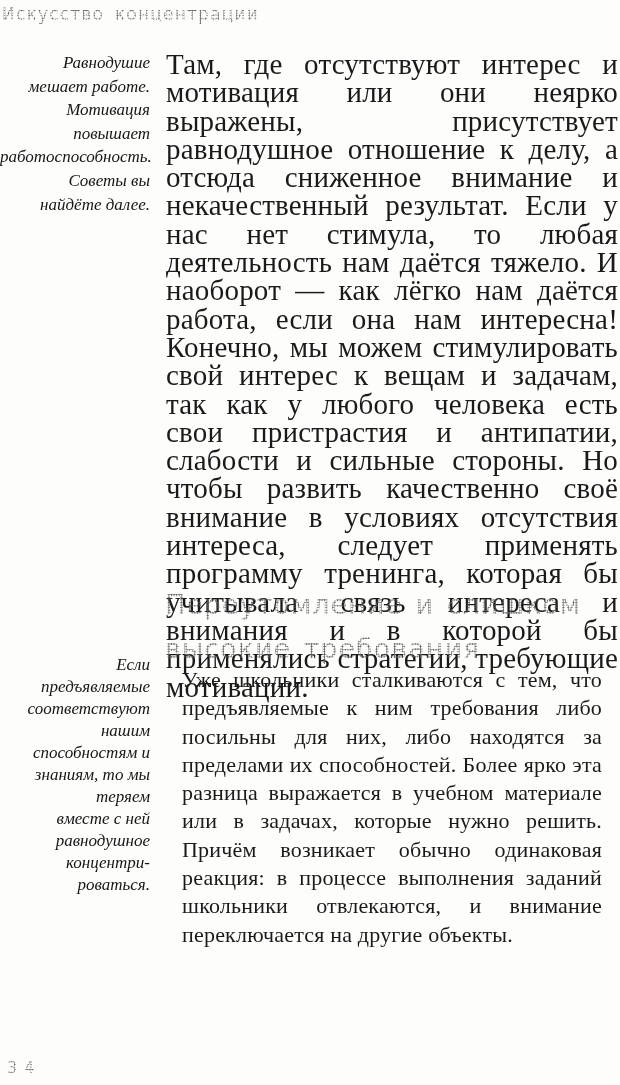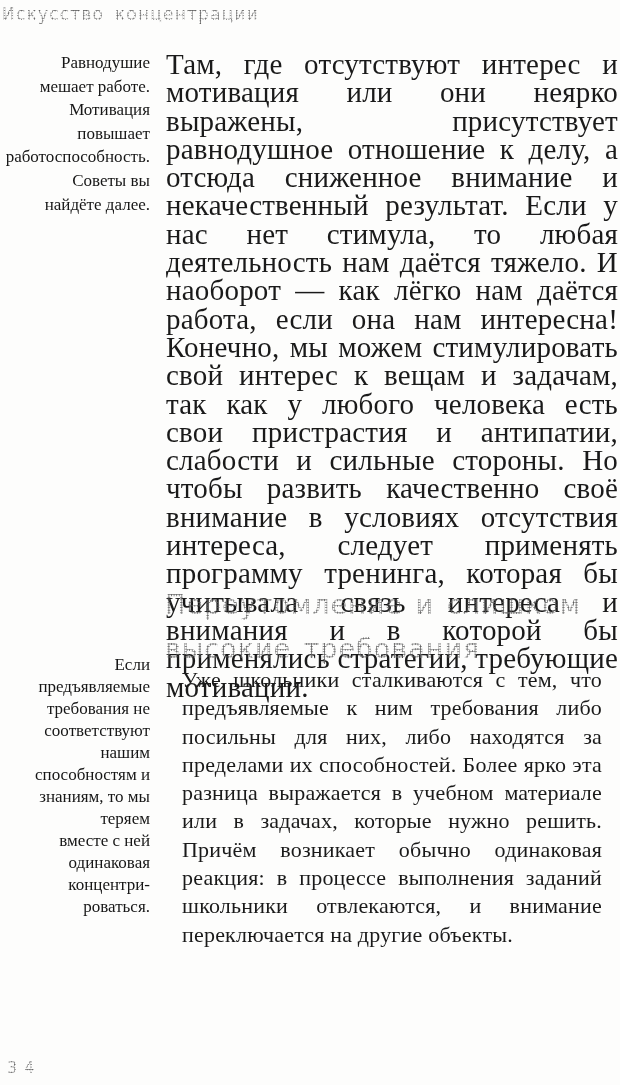--- a/index.html
+++ b/index.html
@@ -41,20 +41,21 @@
     letter-spacing: 1.2px;
     word-spacing: 4px;
     white-space: nowrap;
   }
 
   .margin-note {
     position: absolute;
     left: 0;
     width: 150px;
     text-align: right;
+    font-style: italic;
     font-size: 17px;
     color: #161616;
   }
   .note-1 { top: 51px;  line-height: 23.6px; }
   .note-2 { top: 654px; line-height: 22px; }
 
   .body-text {
     position: absolute;
     left: 166px;
     width: 452px;
@@ -122,28 +123,27 @@
   <p class="body-text para-1">Там, где отсутствуют интерес и мотивация или они неярко выражены, присутствует равнодушное отношение к делу, а отсюда сниженное внимание и некачественный результат. Если у нас нет стимула, то любая деятельность нам даётся тяжело. И наоборот — как лёгко нам даётся работа, если она нам интересна! Конечно, мы можем стимулировать свой интерес к вещам и задачам, так как у любого человека есть свои пристрастия и антипатии, слабости и сильные стороны. Но чтобы развить качественно своё внимание в условиях отсутствия интереса, следует применять программу тренинга, которая бы учитывала связь интереса и внимания и в которой бы применялись стратегии, требующие мотивации.</p>
 
   <h2 class="section-heading deco">
       <div>Переутомление и слишком</div>
       <div>высокие требования</div>
     </h2>
 
   <aside class="margin-note note-2">
       <div>Если</div>
       <div>предъявляемые</div>
-      <div>требования не</div>
       <div>соответствуют</div>
       <div>нашим</div>
       <div>способностям и</div>
       <div>знаниям, то мы</div>
       <div>теряем</div>
       <div>вместе с ней</div>
-      <div>одинаковая</div>
+      <div>равнодушное</div>
       <div>концентри-</div>
       <div>роваться.</div>
     </aside>
 
   <div class="para-group">
     <p>Уже школьники сталкиваются с тем, что предъявляемые к ним требования либо посильны для них, либо находятся за пределами их способностей. Более ярко эта разница выражается в учебном материале или в задачах, которые нужно решить. Причём возникает обычно одинаковая реакция: в процессе выполнения заданий школьники отвлекаются, и внимание переключается на другие объекты.</p>
   </div>
 
   <div class="page-number deco">34</div>
 

